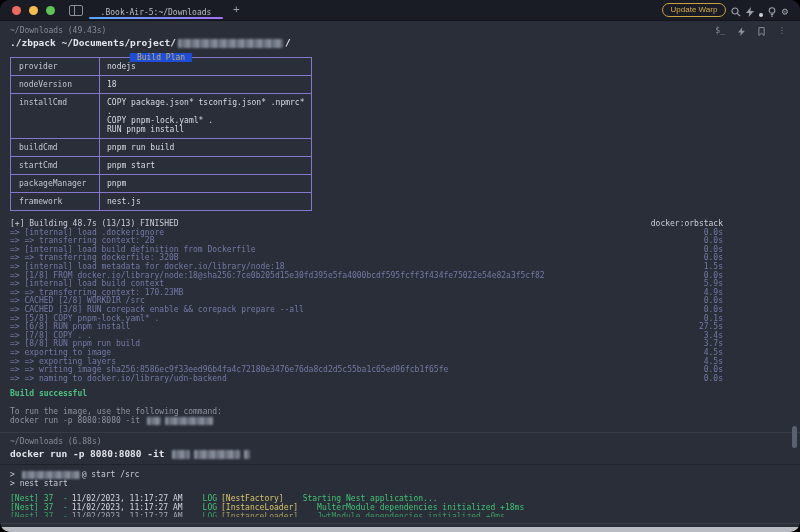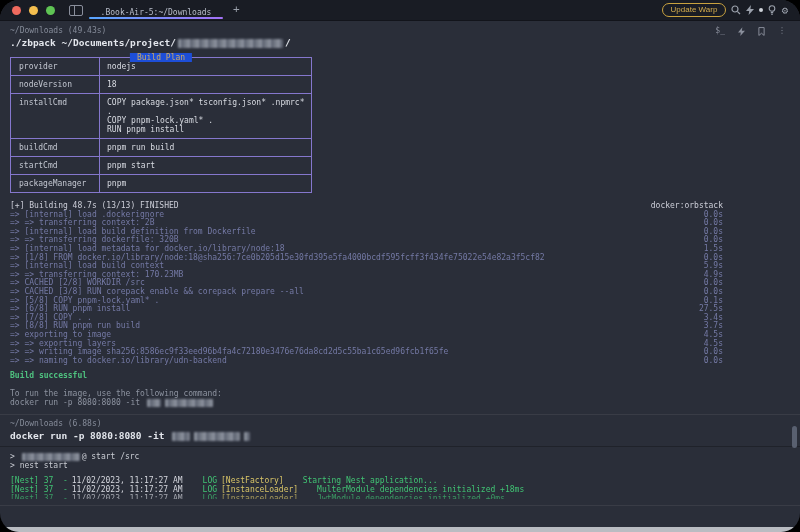--- a/index.html
+++ b/index.html
@@ -1,30 +1,30 @@
 <!DOCTYPE html>
 <html><head>
 <meta charset="utf-8">
 <style>
   html,body{margin:0;padding:0;background:#000;}
-  .window{position:relative;width:800px;height:532px;background:#2a2e39;border-radius:19px;overflow:hidden;
+  .window{position:relative;width:800px;height:532px;background:#2a2e39;border-radius:10px;overflow:hidden;
           font-family:"DejaVu Sans Mono",monospace;}
   
   .titlebar{height:20px;background:#191c24;display:flex;align-items:center;border-bottom:1px solid #12141b;}
   .lights{display:flex;gap:8px;margin-left:12px;}
   .light{width:9px;height:9px;border-radius:50%;}
   .light.red{background:#ef6a5e;} .light.yellow{background:#f5bf4f;} .light.green{background:#5fc454;}
   .layout-icon{margin-left:14px;width:12px;height:9px;border:1px solid #8a8f9c;border-radius:2px;position:relative;}
   .layout-icon::after{content:"";position:absolute;left:4px;top:0;bottom:0;width:1px;background:#8a8f9c;}
   .tab{position:relative;margin-left:14px;width:118px;text-align:center;height:20px;line-height:19px;}
   .tab-title{font-size:8px;color:#b8bdc9;}
   .tab::after{content:"";position:absolute;left:-8px;right:-8px;bottom:1px;height:2px;border-radius:2px;
               background:linear-gradient(90deg,#58a6ff,#a371f7);}
   .newtab{margin-left:18px;color:#9aa0ab;font-size:11px;line-height:18px;cursor:default;}
-  .tb-right{margin-left:auto;display:flex;align-items:center;gap:5px;margin-right:12px;}
+  .tb-right{margin-left:auto;display:flex;align-items:flex-end;gap:5px;margin-right:12px;}
   .update-btn{border:1px solid #c9a23f;color:#d4ad4e;font-family:"Liberation Sans",sans-serif;
               font-size:8px;padding:1px 8px 2px;border-radius:8px;}
   .tb-ico{display:flex;align-items:center;}
   .dot-ico{width:4px;height:4px;border-radius:50%;background:#cfd3da;}
   .gear{color:#9aa0ab;font-size:11px;line-height:11px;}
   
   .term{padding:0 0 0 10px;font-size:8px;color:#767aa3;}
   .pathline{color:#858b99;font-size:8px;height:10px;line-height:10px;display:flex;}
   .blk-icons{margin-left:auto;margin-right:14px;display:flex;gap:13px;align-items:center;color:#8a8f9c;}
   .blk-icons .txt{font-size:8px;}
@@ -148,20 +148,24 @@
           <div class="tkey">buildCmd</div>
           <div class="tval">pnpm run build</div>
         </div>
       <div class="trow">
           <div class="tkey">startCmd</div>
           <div class="tval">pnpm start</div>
         </div>
       <div class="trow">
           <div class="tkey">packageManager</div>
           <div class="tval">pnpm</div>
+        </div>
+      <div class="trow">
+          <div class="tkey">framework</div>
+          <div class="tval">nest.js</div>
         </div>
     </div>
 
     <div class="statusline">
       <span>[+] Building 48.7s (13/13) FINISHED</span>
       <span class="rt">docker:orbstack</span>
     </div>
     <div class="logrow"><span>=&gt; [internal] load .dockerignore</span><span class="time">0.0s</span></div>
     <div class="logrow"><span>=&gt; =&gt; transferring context: 2B</span><span class="time">0.0s</span></div>
     <div class="logrow"><span>=&gt; [internal] load build definition from Dockerfile</span><span class="time">0.0s</span></div>

